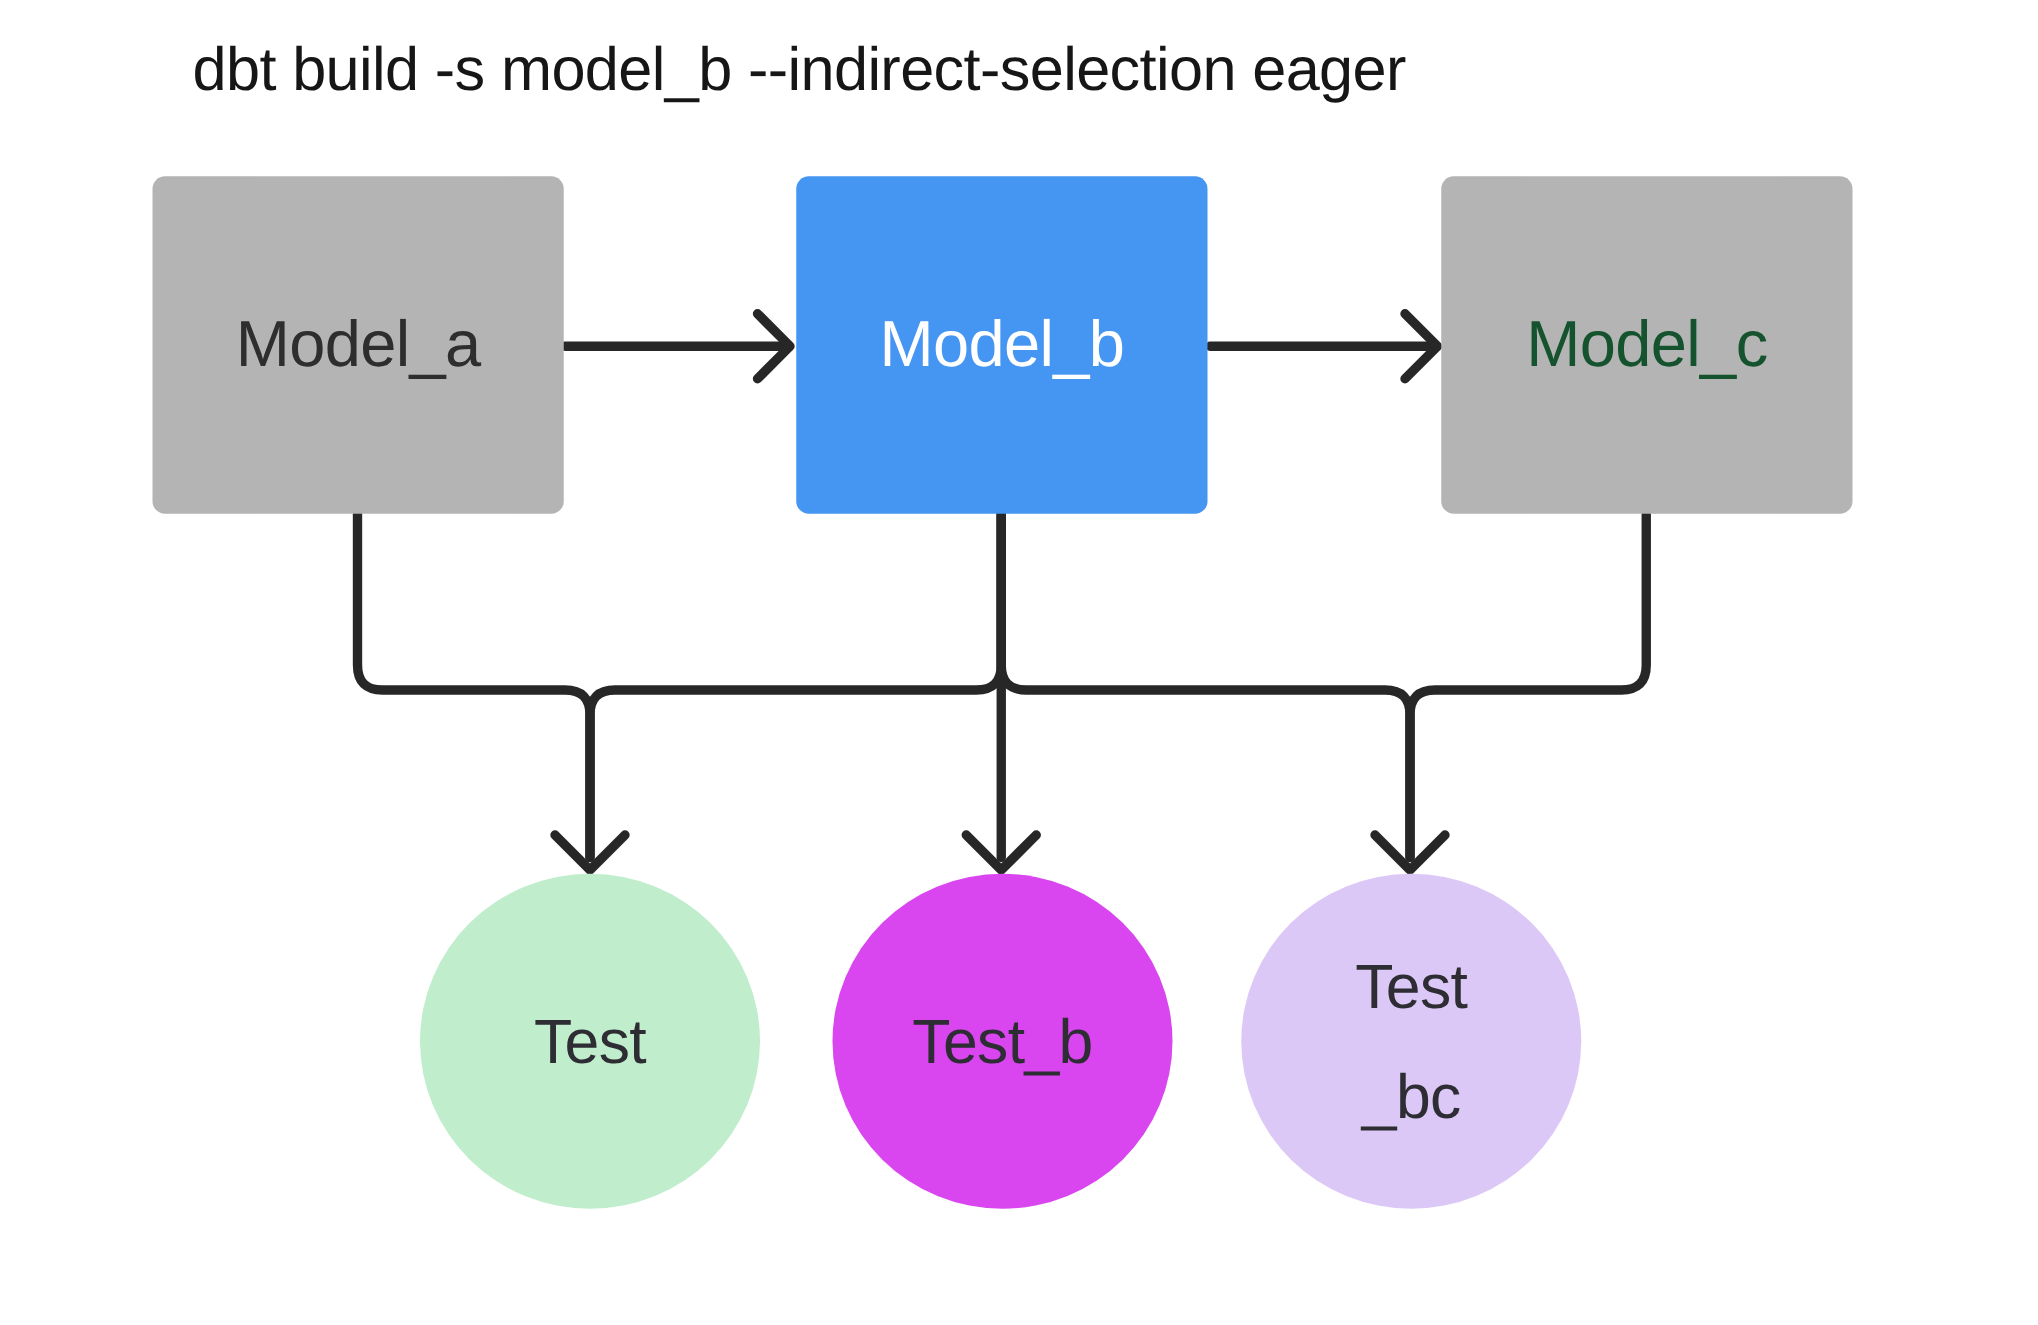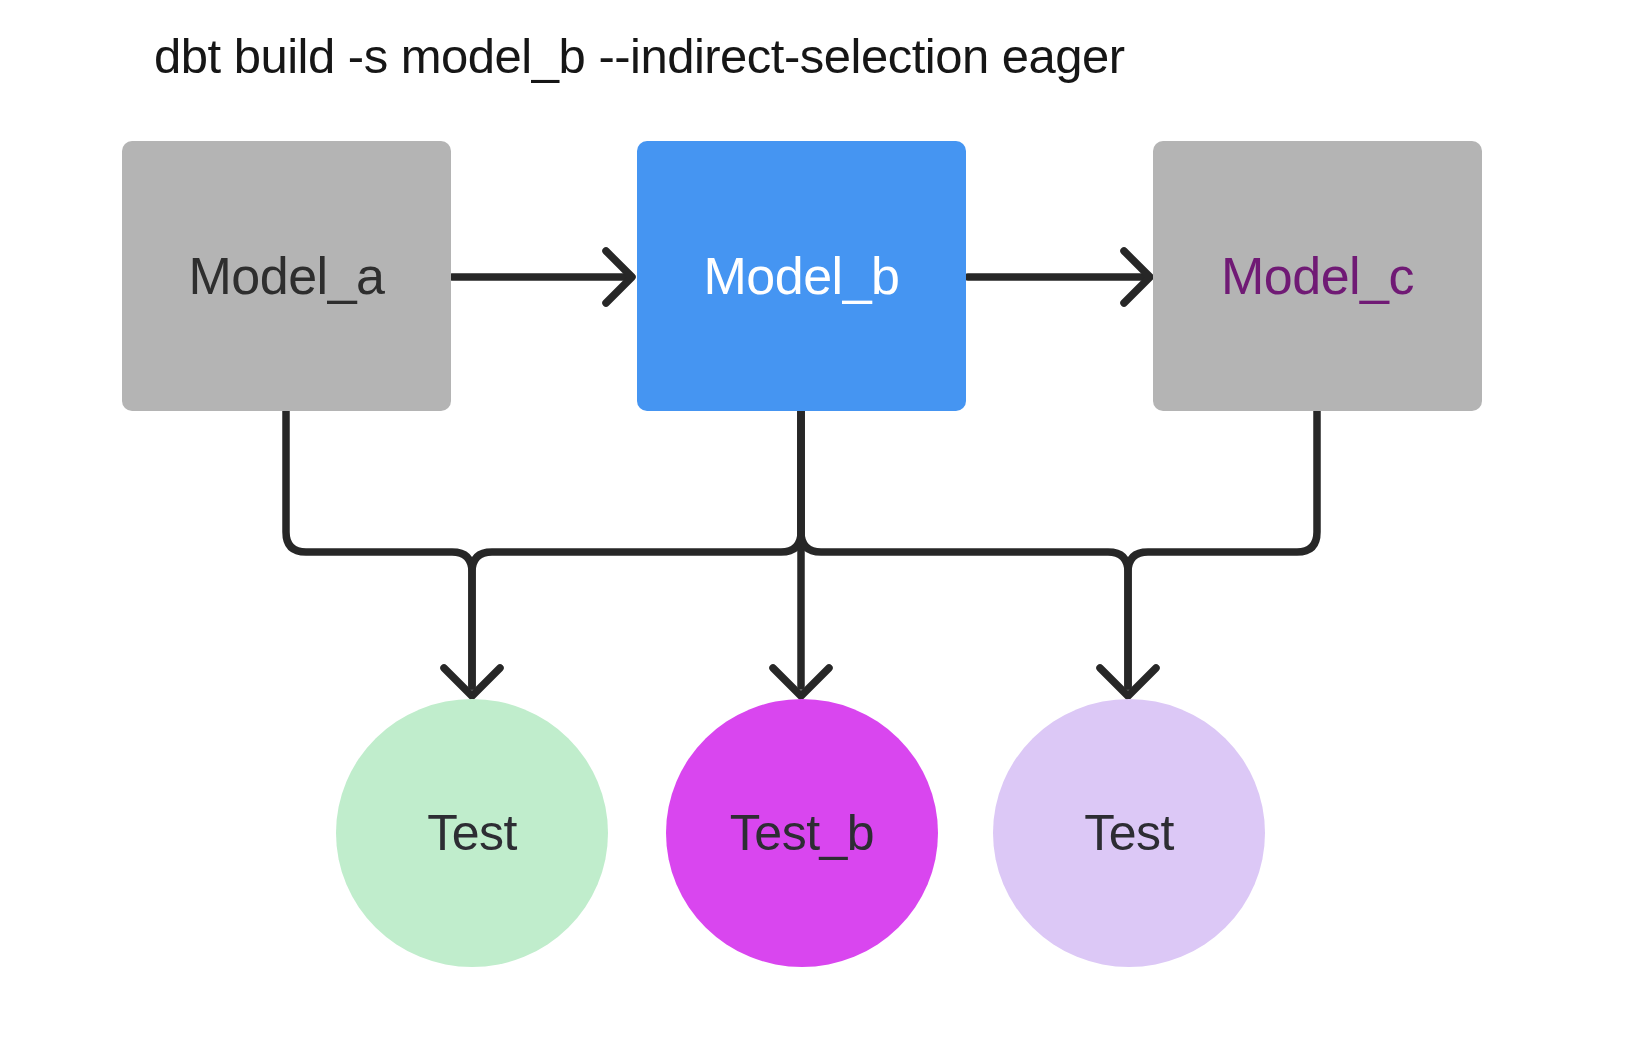--- a/index.html
+++ b/index.html
@@ -99,30 +99,31 @@
   </svg>
 
   <div class="model-box" id="model-a" style="background: rgb(180, 180, 180); color: rgb(46, 46, 46);">
     <span>Model_a</span>
   </div>
 
   <div class="model-box" id="model-b" style="background: rgb(69, 149, 242); color: rgb(255, 255, 255);">
     <span>Model_b</span>
   </div>
 
-  <div class="model-box" id="model-c" style="background: rgb(180, 180, 180); color: #701a75; text-align: center;">
+  <div class="model-box" id="model-c" style="background: rgb(180, 180, 180); color: #14532d; text-align: center;">
     <span>Model_c</span>
   </div>
 
   <div class="test-circle" id="test-ab" style="background: rgb(192, 237, 204); color: rgb(45, 45, 51);">
     <span>Test</span>
   </div>
 
   <div class="test-circle" id="test-b" style="background: #d946ef; color: rgb(45, 45, 51);">
     <span>Test_b</span>
     <span></span>
   </div>
 
   <div class="test-circle" id="test-bc" style="background: rgb(220, 200, 246); color: rgb(45, 45, 51);">
     <span>Test</span>
+    <span>_bc</span>
   </div>
 
 </div>
 
 </body></html>

